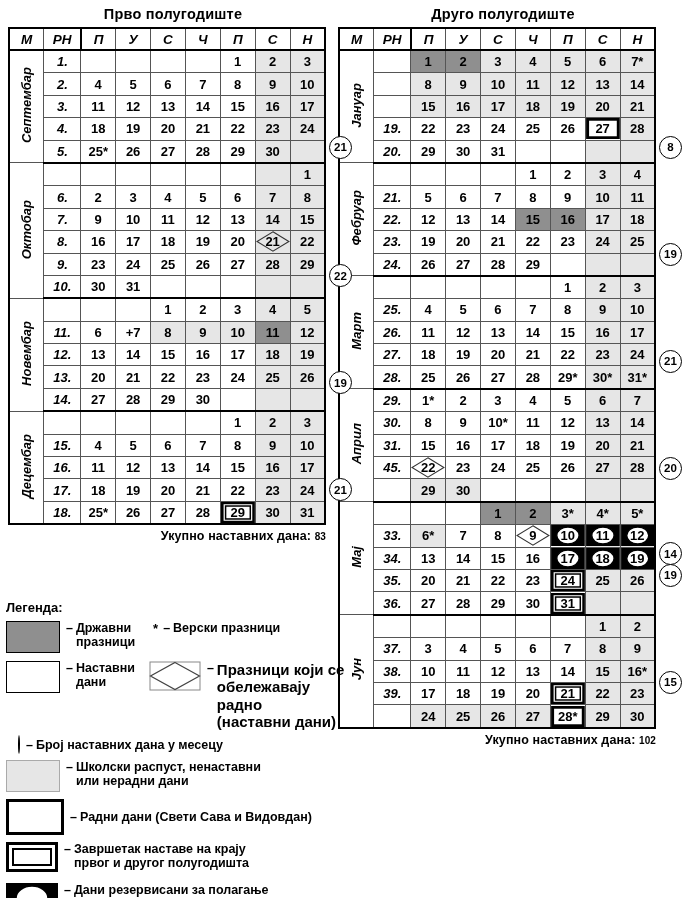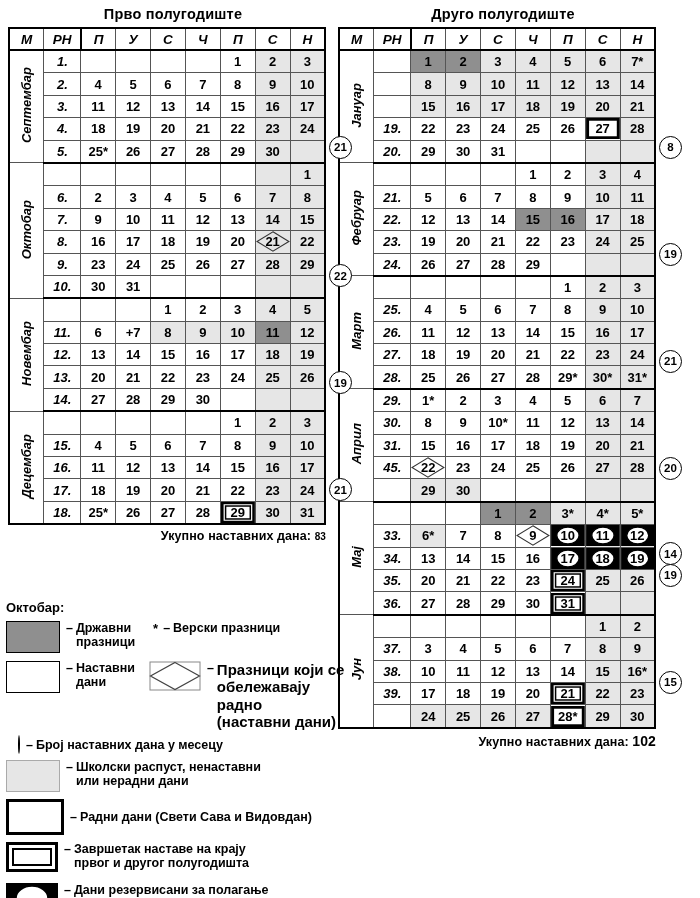--- a/index.html
+++ b/index.html
@@ -773,25 +773,25 @@
           </tbody>
         </table>
         <div class="cnt" style="left:321px;top:108.6px">8</div>
         <div class="cnt" style="left:321px;top:215.6px">19</div>
         <div class="cnt" style="left:321px;top:322.59999999999997px">21</div>
         <div class="cnt" style="left:321px;top:429.59999999999997px">20</div>
         <div class="cnt" style="left:321px;top:515.2px">14</div>
         <div class="cnt" style="left:321px;top:536.5999999999999px">19</div>
         <div class="cnt" style="left:321px;top:643.5999999999999px">15</div>
       </div>
-      <div class="total"><span>Укупно наставних дана:</span> <span style="font-size:14px">102</span></div>
+      <div class="total"><span>Укупно наставних дана:</span> <span style="font-size:10px">102</span></div>
     </div>
 
   <div class="legend">
-    <h4>Октобар:</h4>
+    <h4>Легенда:</h4>
     <div id="legend-body">
         <div class="lg-two">
           <div class="lg-row" style="margin-bottom:0">
             <span class="lg-sym">
               <span class="sw state"></span>
             </span>
             <span class="lg-dash">–</span>
             <span class="lg-txt">Државни<br>празници</span>
           </div>
           <div class="col2" style="margin-left:18px">

